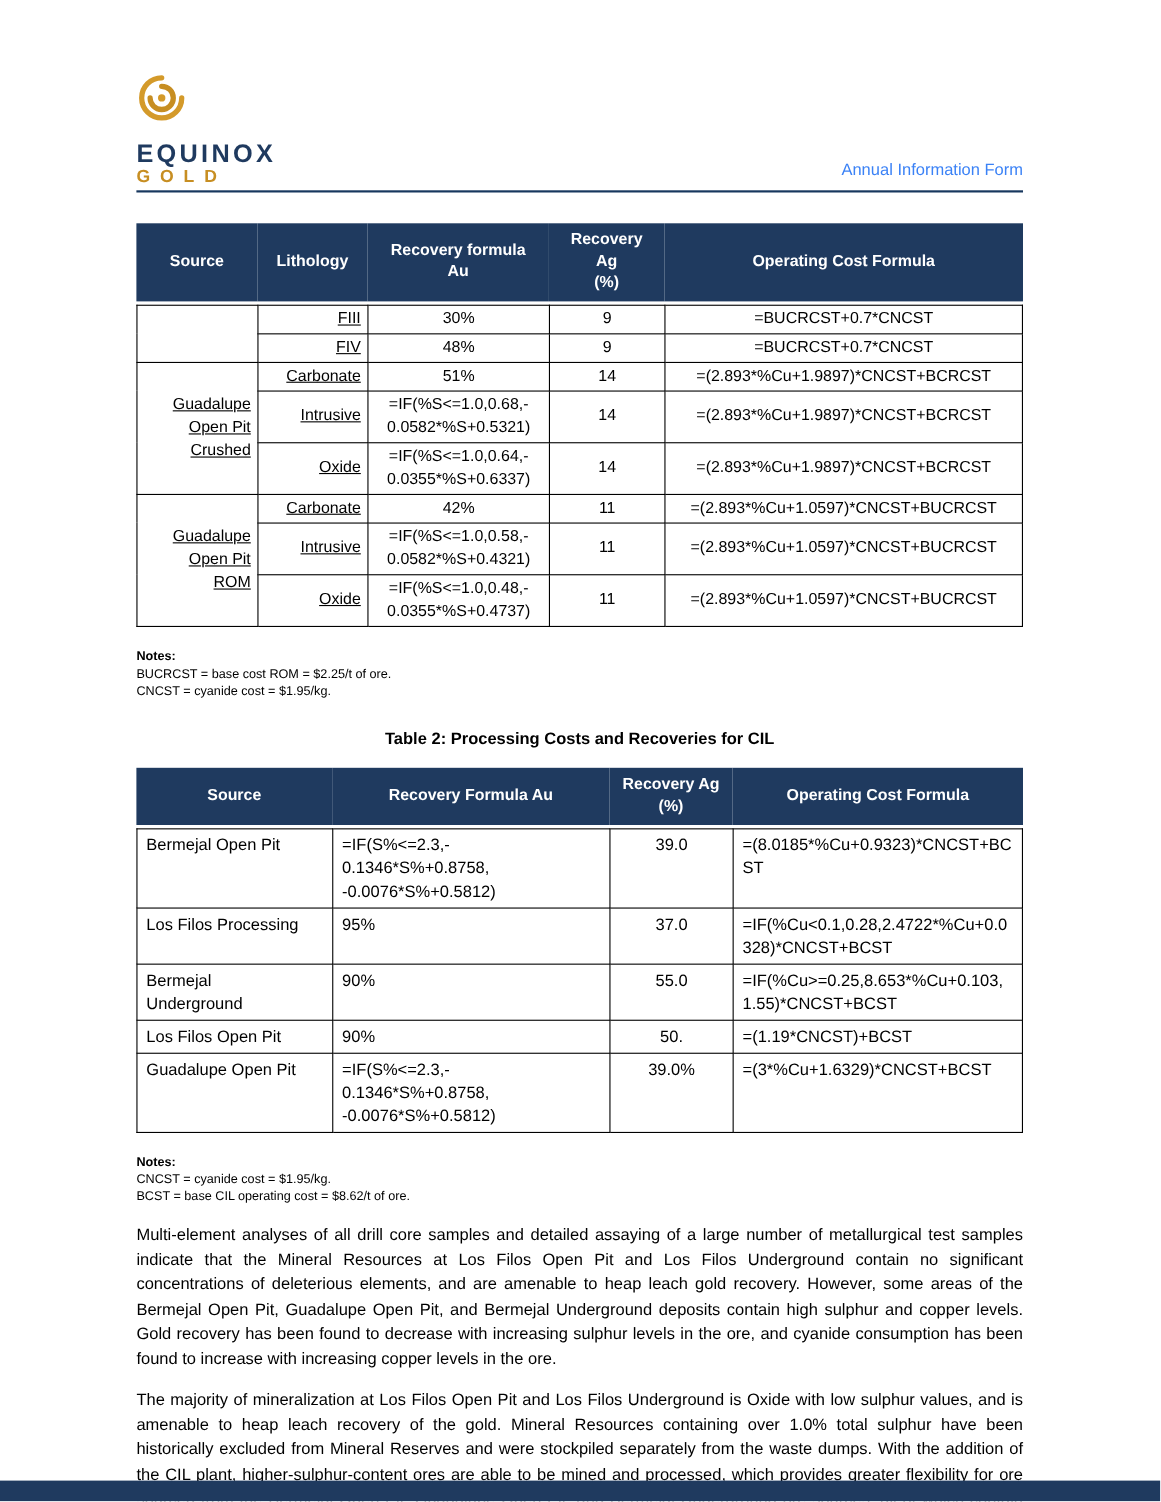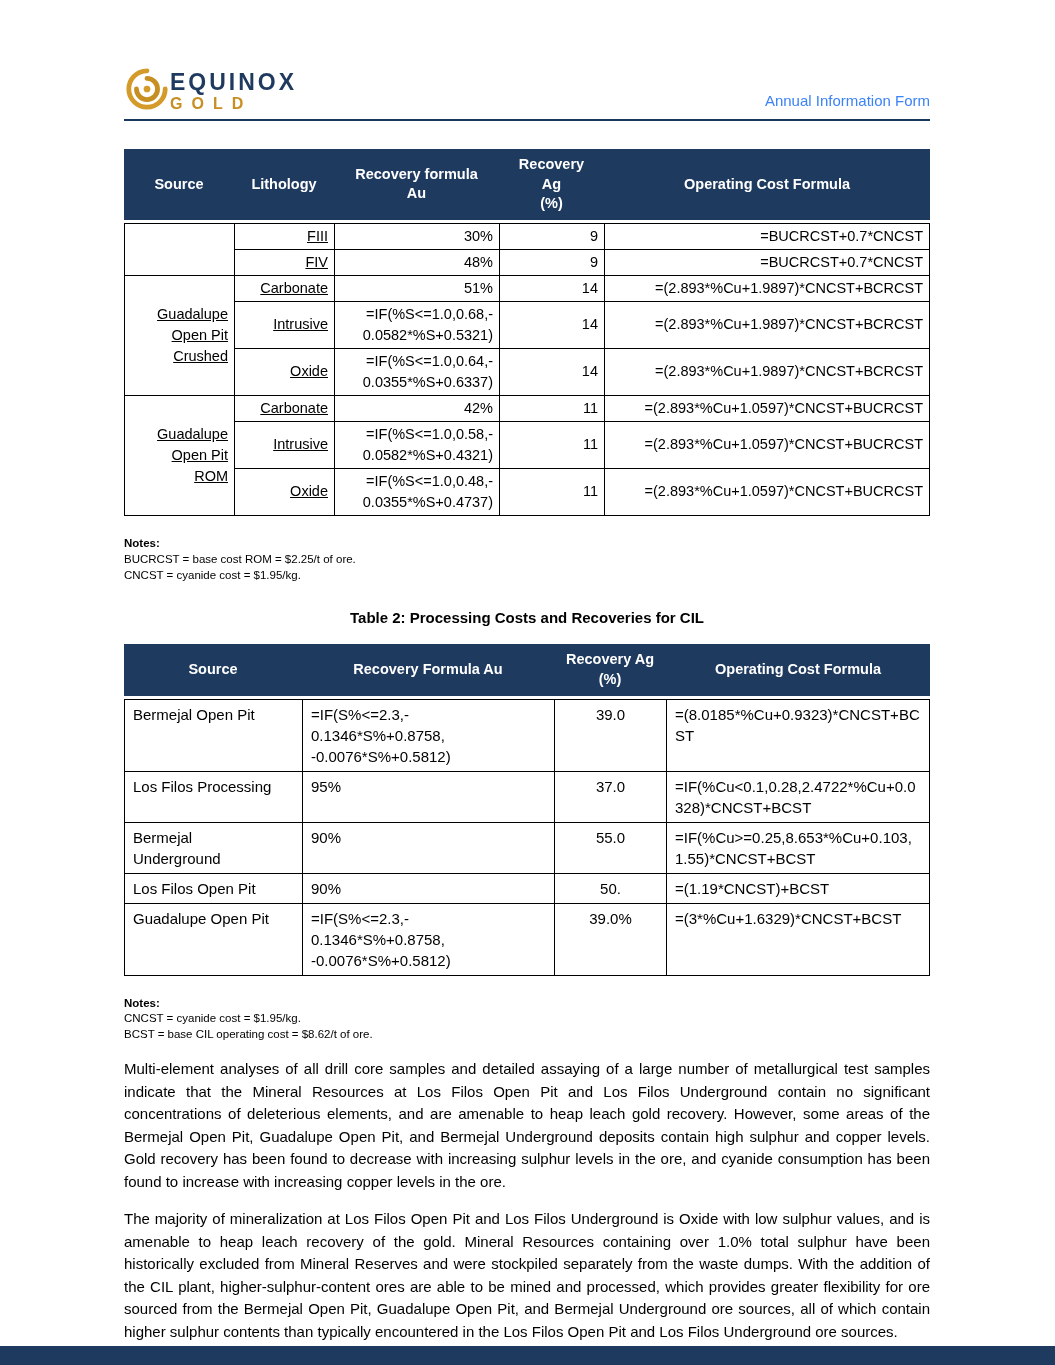--- a/index.html
+++ b/index.html
@@ -4,36 +4,36 @@
 <style>
   * { box-sizing: border-box; }
   html,body { margin:0; padding:0; background:#ffffff; }
   body { font-family:"Liberation Sans", sans-serif; color:#000; }
   .page { position:relative; width:1055px; height:1365px; background:#fff; overflow:hidden; }
   .content { padding:0 125px 0 124px; }
 
   
   .doc-header { display:flex; justify-content:space-between; align-items:flex-end;
                 padding-top:66px; padding-bottom:3px; border-bottom:2px solid #17375E; }
-  .brand { display:flex; align-items:center; gap:0; }
+  .brand { display:flex; align-items:flex-start; gap:10px;flex-direction:column; }
   .brand-text { display:flex; flex-direction:column; }
   .brand-top { color:#1F3A5F; font-weight:bold; font-size:23px; letter-spacing:3px; line-height:1.05; }
   .brand-bottom { color:#C78E22; font-weight:bold; font-size:16px; letter-spacing:9px; margin-top:2px; line-height:1.05; }
   .doc-title { font-size:15px; color:#3b82f6; padding-bottom:7px; }
 
   
   .tbl { border-collapse:collapse; table-layout:fixed; width:806px; }
   .thead-tbl { margin-top:28px; margin-bottom:3px; }
   .thead-tbl.t2h { margin-top:0; }
   .thead-tbl th { background:#1F3A5F; color:#fff; font-weight:bold; font-size:14.5px;
                   text-align:center; vertical-align:middle; padding:6px 4px;
                   white-space:pre-line; line-height:1.35; }
   .body-tbl td { border:1px solid #000; font-size:14.5px; padding:2px 6px;
                  white-space:pre-line; line-height:1.45; }
-  .t1 td { vertical-align:middle; text-align:right; }
+  .t1 td { vertical-align:middle; text-align:center; }
   .t1 td.lith, .t1 td.src { text-align:right; padding-left:9px;text-decoration:underline; }
   .t2 td { vertical-align:top; text-align:left; font-size:15px; padding:4px 8px; line-height:1.4; }
   .t2 td.c { text-align:center; }
 
   
   .notes { width:806px; font-size:11.5px; line-height:1.38; margin-top:20px; }
   .notes .lbl { font-weight:bold; }
 
   .tbl-title { width:806px; text-align:center; font-weight:bold; font-size:15px; margin:26px 0 18px 0; }
 

